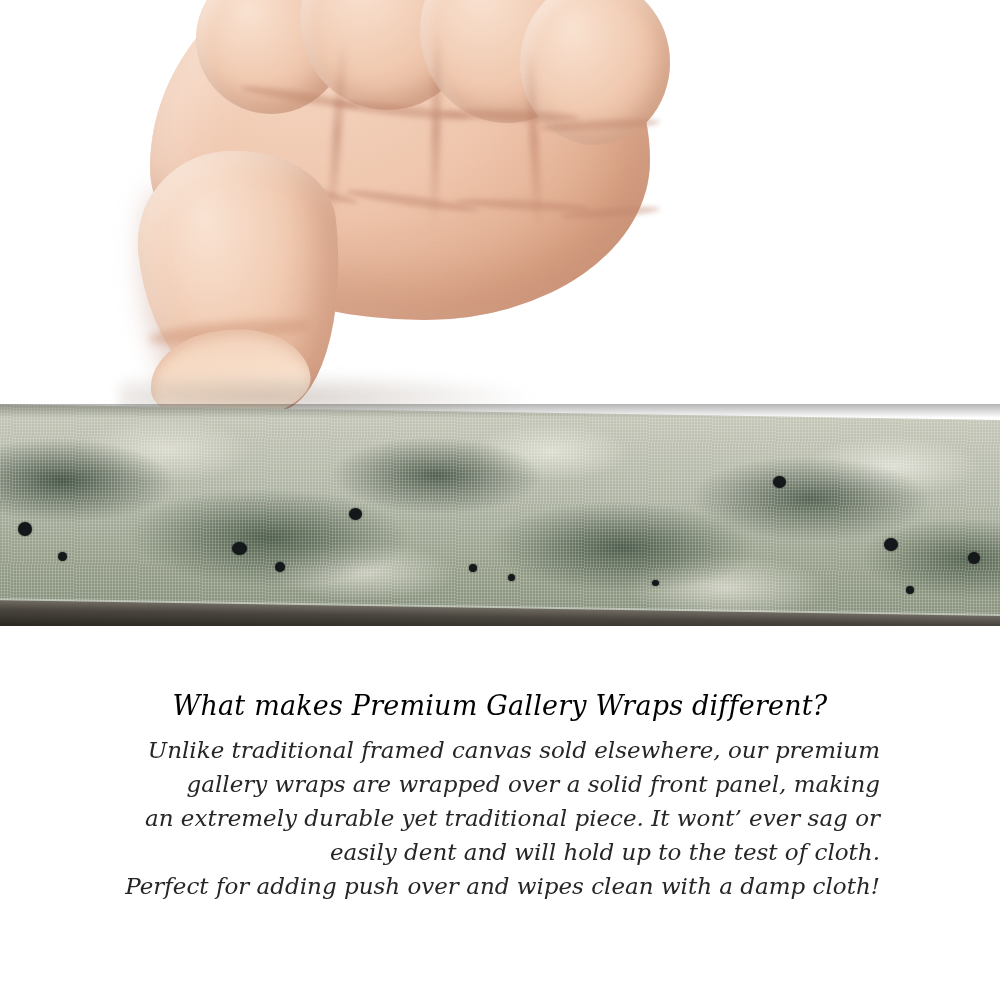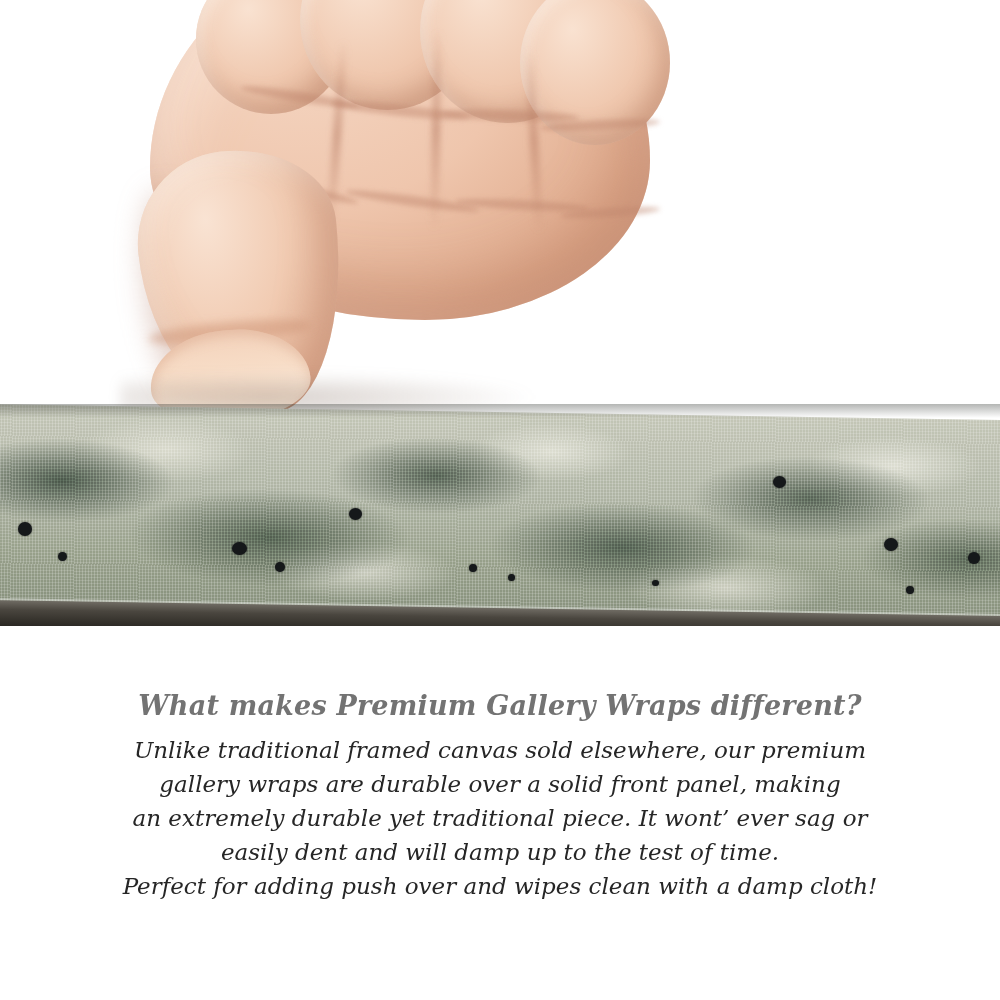--- a/index.html
+++ b/index.html
@@ -240,36 +240,37 @@
     left: 0;
     top: 690px;
     width: 1000px;
     text-align: center;
     font-family: "DejaVu Serif", serif;
     color: #2b2b2b;
   }
   .caption-heading {
     font-size: 27px;
     font-style: italic;
-    font-weight: 700;
+    font-weight: 400;
     letter-spacing: 0.2px;
     margin: 0 0 12px 0;
-    color: #737373;
+    color: #000000;
     text-align: center;
   }
   .caption-body {
     font-size: 23px;
     font-style: italic;
     line-height: 1.48;
     color: #262626;
     margin: 0 auto;
     width: 760px;
   }
   .caption-line {
     display: block;
+    text-align: right;
   }
 </style>
 </head>
 <body>
 
 <div class="scene">
 
   <div class="hand-area">
     <div class="fist"></div>
     <div class="knuckle k1"></div>
@@ -316,20 +317,20 @@
     <div class="speck" style="left:652px; top:176px; width:7px;  height:6px;"></div>
 
     <div class="edge-highlight"></div>
     <div class="edge-board"></div>
   </div>
 
   <div class="caption">
     <div class="caption-heading">What makes Premium Gallery Wraps different?</div>
     <div class="caption-body">
       <span class="caption-line">Unlike traditional framed canvas sold elsewhere, our premium</span>
-      <span class="caption-line">gallery wraps are durable over a solid front panel, making</span>
+      <span class="caption-line">gallery wraps are wrapped over a solid front panel, making</span>
       <span class="caption-line">an extremely durable yet traditional piece. It wont’ ever sag or</span>
-      <span class="caption-line">easily dent and will damp up to the test of time.</span>
+      <span class="caption-line">easily dent and will hold up to the test of cloth.</span>
       <span class="caption-line">Perfect for adding push over and wipes clean with a damp cloth!</span>
     </div>
   </div>
 
 </div>
 
 </body></html>

